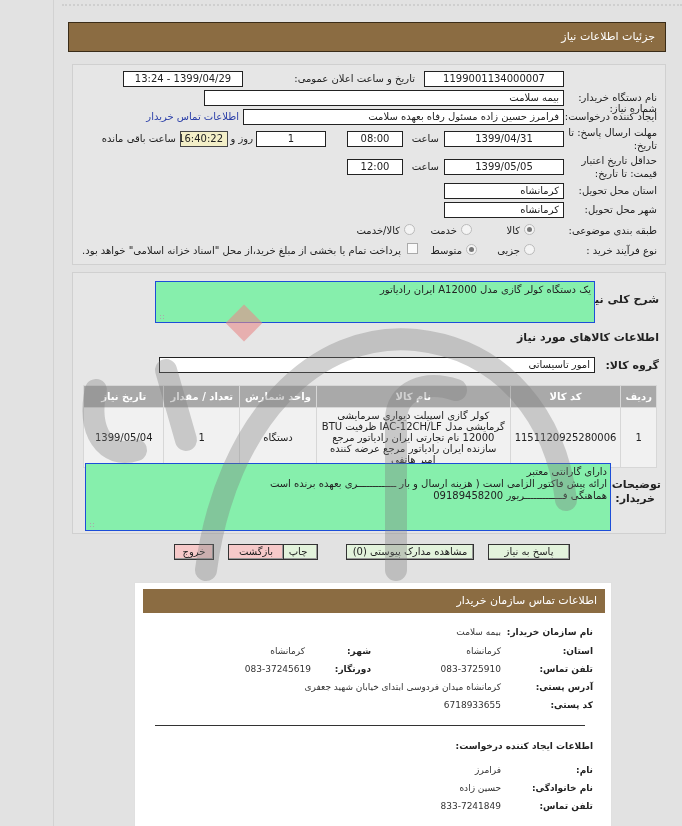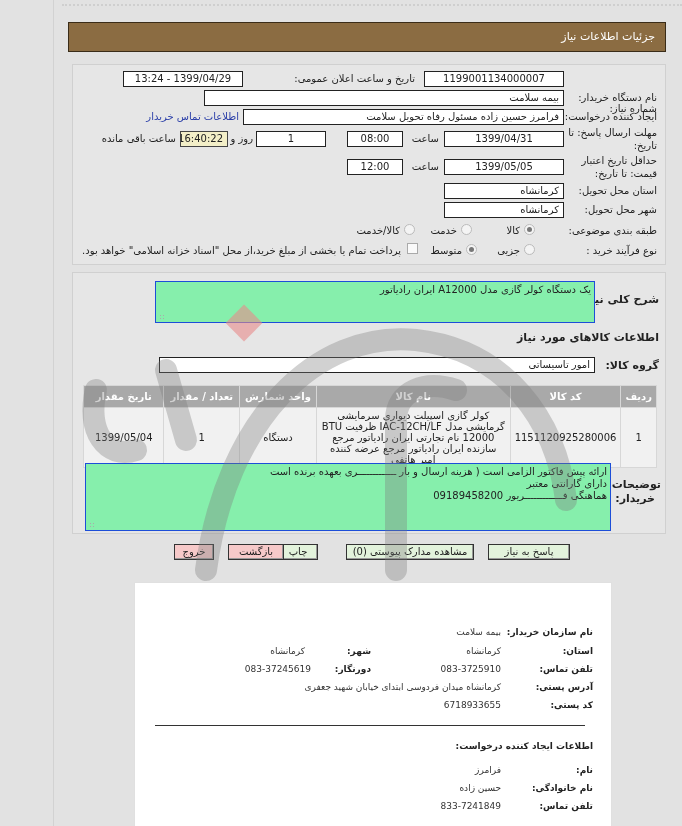--- a/index.html
+++ b/index.html
@@ -94,21 +94,21 @@
 
     <span class="lbl" style="right:8px; top:8px;margin-top:30px;">شماره نیاز:</span>
     <div class="box c" style="right:101px; top:6px; width:140px;">1199001134000007</div>
     <span class="lbl" style="right:250px; top:8px;">تاریخ و ساعت اعلان عمومی:</span>
     <div class="box c" style="right:422px; top:6px; width:120px;">1399/04/29 - 13:24</div>
 
     <span class="lbl" style="right:8px; top:27px;">نام دستگاه خریدار:</span>
     <div class="box r" style="right:101px; top:25px; width:360px;">بیمه سلامت</div>
 
     <span class="lbl" style="right:8px; top:46px;">ایجاد کننده درخواست:</span>
-    <div class="box r" style="right:101px; top:44px; width:321px;">فرامرز حسین زاده مسئول رفاه تحویل سلامت</div>
+    <div class="box r" style="right:101px; top:44px; width:321px;">فرامرز حسین زاده مسئول رفاه بعهده سلامت</div>
     <span class="link" style="right:426px; top:46px;">اطلاعات تماس خریدار</span>
 
     <span class="lbl" style="right:8px; top:62px;">مهلت ارسال پاسخ: تا</span>
     <span class="lbl" style="right:8px; top:75px;">تاریخ:</span>
     <div class="box c" style="right:101px; top:66px; width:120px;">1399/04/31</div>
     <span class="lbl" style="right:226px; top:68px;">ساعت</span>
     <div class="box c" style="right:262px; top:66px; width:56px;">08:00</div>
     <div class="box c" style="right:339px; top:66px; width:70px;">1</div>
     <span class="lbl" style="right:412px; top:68px;">روز و</span>
     <div class="box c yellow" style="right:437px; top:66px; width:48px;">16:40:22</div>
@@ -156,52 +156,53 @@
     <div class="box r" style="right:70px; top:84px; width:436px;">امور تاسیساتی</div>
 
     <table class="items">
       <thead>
         <tr>
           <th style="width:18px;">ردیف</th>
           <th style="width:86px;">کد کالا</th>
           <th style="width:210px;">نام کالا</th>
           <th style="width:80px;">واحد شمارش</th>
           <th style="width:80px;">تعداد / مقدار</th>
-          <th style="width:82px;">تاریخ مقدار</th>
+          <th style="width:82px;">تاریخ نیاز</th>
         </tr>
       </thead>
       <tbody>
         <tr>
           <td>1</td>
           <td>1151120925280006</td>
           <td class="name">کولر گازی اسپیلت دیواری سرمایشی گرمایشی مدل IAC-12CH/LF ظرفیت BTU 12000 نام تجارتی ایران رادیاتور مرجع سازنده ایران رادیاتور مرجع عرضه کننده امیر هاتفی</td>
           <td>دستگاه</td>
           <td>1</td>
           <td>1399/05/04</td>
         </tr>
       </tbody>
     </table>
 
     <span class="section-lbl" style="right:4px; top:205px;">توضیحات</span>
     <span class="section-lbl" style="right:10px; top:219px;">خریدار:</span>
     <div class="textarea" style="right:54px; top:190px; width:526px; height:68px;">
+      <div>دارای گارانتی معتبر</div>
       <div>ارائه پیش فاکتور الزامی است ( هزینه ارسال و بار ـــــــــــــری بعهده برنده است</div>
-      <div>دارای گارانتی معتبر</div>
       <div>هماهنگی فـــــــــــــریور 09189458200</div>
       <span class="resize-grip"></span>
     </div>
   </div>
 
   <div class="btn green" style="left:432px; top:544px; width:82px;">پاسخ به نیاز</div>
   <div class="btn green" style="left:290px; top:544px; width:128px;">مشاهده مدارک پیوستی (0)</div>
   <div class="btn green" style="left:222px; top:544px; width:40px;">چاپ</div>
   <div class="btn pink" style="left:172px; top:544px; width:56px;">بازگشت</div>
   <div class="btn pink" style="left:118px; top:544px; width:40px;">خروج</div>
 
   <div class="contact">
+    <div class="contact-title">اطلاعات تماس سازمان خریدار</div>
 
     <span class="c-lbl" style="right:18px; top:44px;">نام سازمان خریدار:</span>
     <span class="c-val" style="right:110px; top:44px;">بیمه سلامت</span>
 
     <span class="c-lbl" style="right:18px; top:63px;margin-left:38px;">استان:</span>
     <span class="c-val" style="right:110px; top:63px;">کرمانشاه</span>
     <span class="c-lbl" style="right:240px; top:63px;">شهر:</span>
     <span class="c-val" style="right:306px; top:63px;">کرمانشاه</span>
 
     <span class="c-lbl" style="right:18px; top:81px;">تلفن تماس:</span>

